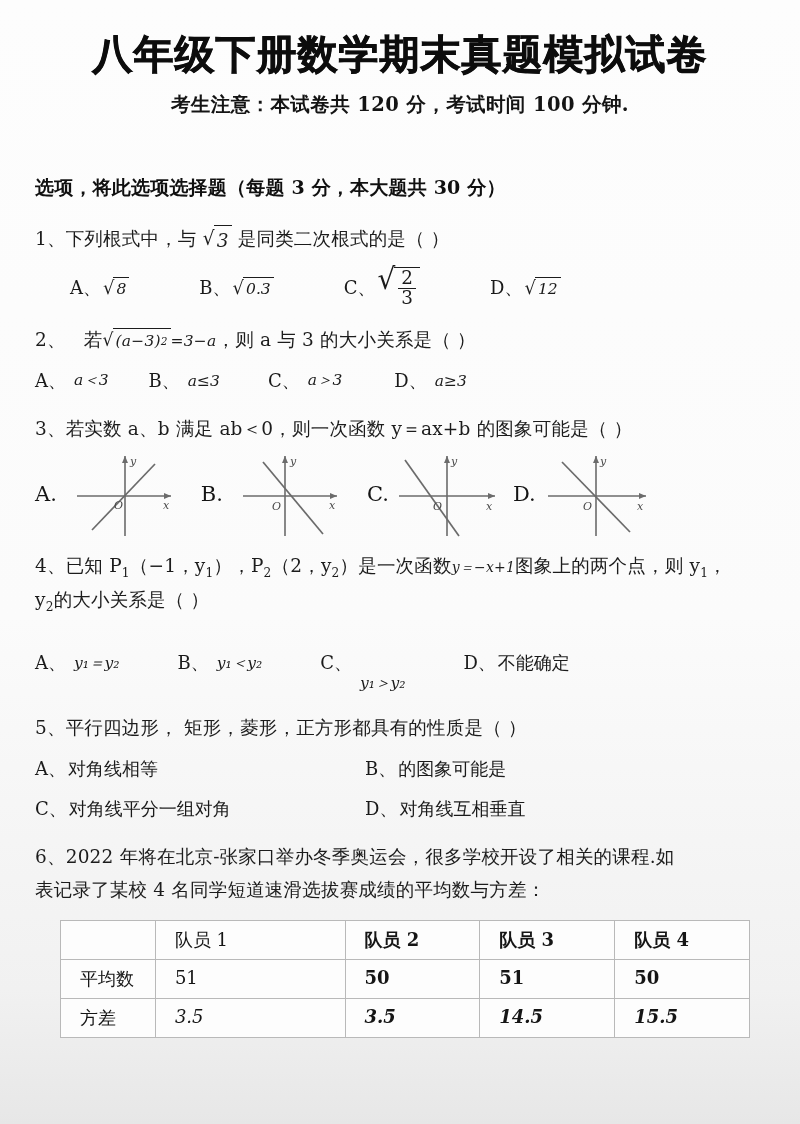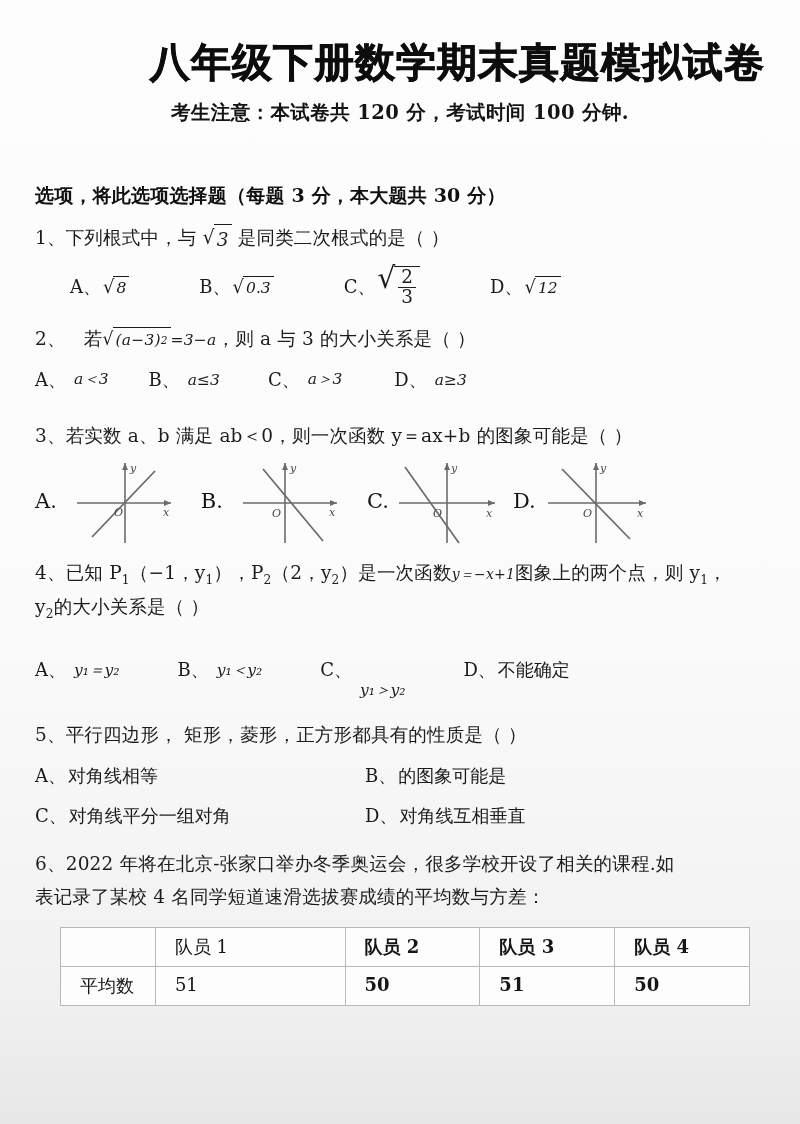--- a/index.html
+++ b/index.html
@@ -12,22 +12,22 @@
   }
   .page{
     position:relative;
     width:800px;height:1124px;
     background:linear-gradient(180deg,#fdfdfd 0%,#fbfbfb 55%,#f1f1f1 88%,#e7e7e7 100%);
     box-sizing:border-box;
     padding:0 35px;
   }
   .doc-title{
     margin:0;
-    padding-top:40px;
-    text-align:right;
+    padding-top:32px;
+    text-align:center;
     font-family:"DejaVu Serif","Liberation Serif",serif;
     font-weight:700;
     font-size:40px;
     letter-spacing:1px;
     line-height:1.12;
     color:#0d0d0d;
     -webkit-text-stroke:0.7px #0d0d0d;
   }
   .doc-subtitle{
     margin:14px 0 0 0;
@@ -39,21 +39,21 @@
   }
   .section-head{
     margin:26px 0 0 0;
     font-size:19px;
     font-weight:700;
     line-height:1.55;
     letter-spacing:0.2px;
     color:#101010;
   }
   .q{
-    margin-top:13px;
+    margin-top:22px;
     font-size:18.5px;
     line-height:1.5;
     letter-spacing:0.2px;
     color:#1c1c1c;
   }
   .q-stem{display:block;}
   .opts{
     margin-top:13px;
     display:flex;
     align-items:center;
@@ -221,21 +221,21 @@
     <div class="opt" style="margin-right:52px;">
       <span class="opt-label">C、</span>
       <span class="small-it" style="margin-left:6px;">a＞3</span>
     </div>
     <div class="opt">
       <span class="opt-label">D、</span>
       <span class="small-it" style="margin-left:6px;">a≥3</span>
     </div>
   </div>
 
-  <div class="q" style="margin-top:30px;">
+  <div class="q" style="margin-top:22px;">
     <span>3、</span><span>若实数 a、b 满足 ab＜0，则一次函数 y＝ax+b 的图象可能是（    ）</span>
   </div>
   <div class="graph-row">
 
     <div class="graph-item" style="margin-right:12px;">
       <span class="glabel">A.</span>
       <svg class="graph-svg" width="130" height="92" viewBox="0 0 130 92">
         <line x1="18" y1="48" x2="112" y2="48" stroke="#6b6b6b" stroke-width="1.6"></line>
         <polygon points="112,48 105,45 105,51" fill="#6b6b6b"></polygon>
         <line x1="66" y1="88" x2="66" y2="8" stroke="#6b6b6b" stroke-width="1.6"></line>
@@ -352,17 +352,24 @@
           <td class="c3">队员 3</td>
           <td class="c4">队员 4</td>
         </tr>
         <tr>
           <td class="rowhead">平均数</td>
           <td class="c1">51</td>
           <td class="c2">50</td>
           <td class="c3">51</td>
           <td class="c4">50</td>
         </tr>
+        <tr>
+          <td class="rowhead">方差</td>
+          <td class="c1 var-val">3.5</td>
+          <td class="c2 var-val">3.5</td>
+          <td class="c3 var-val">14.5</td>
+          <td class="c4 var-val">15.5</td>
+        </tr>
       </tbody>
     </table>
   </div>
 
 </div>
 
 </body></html>

